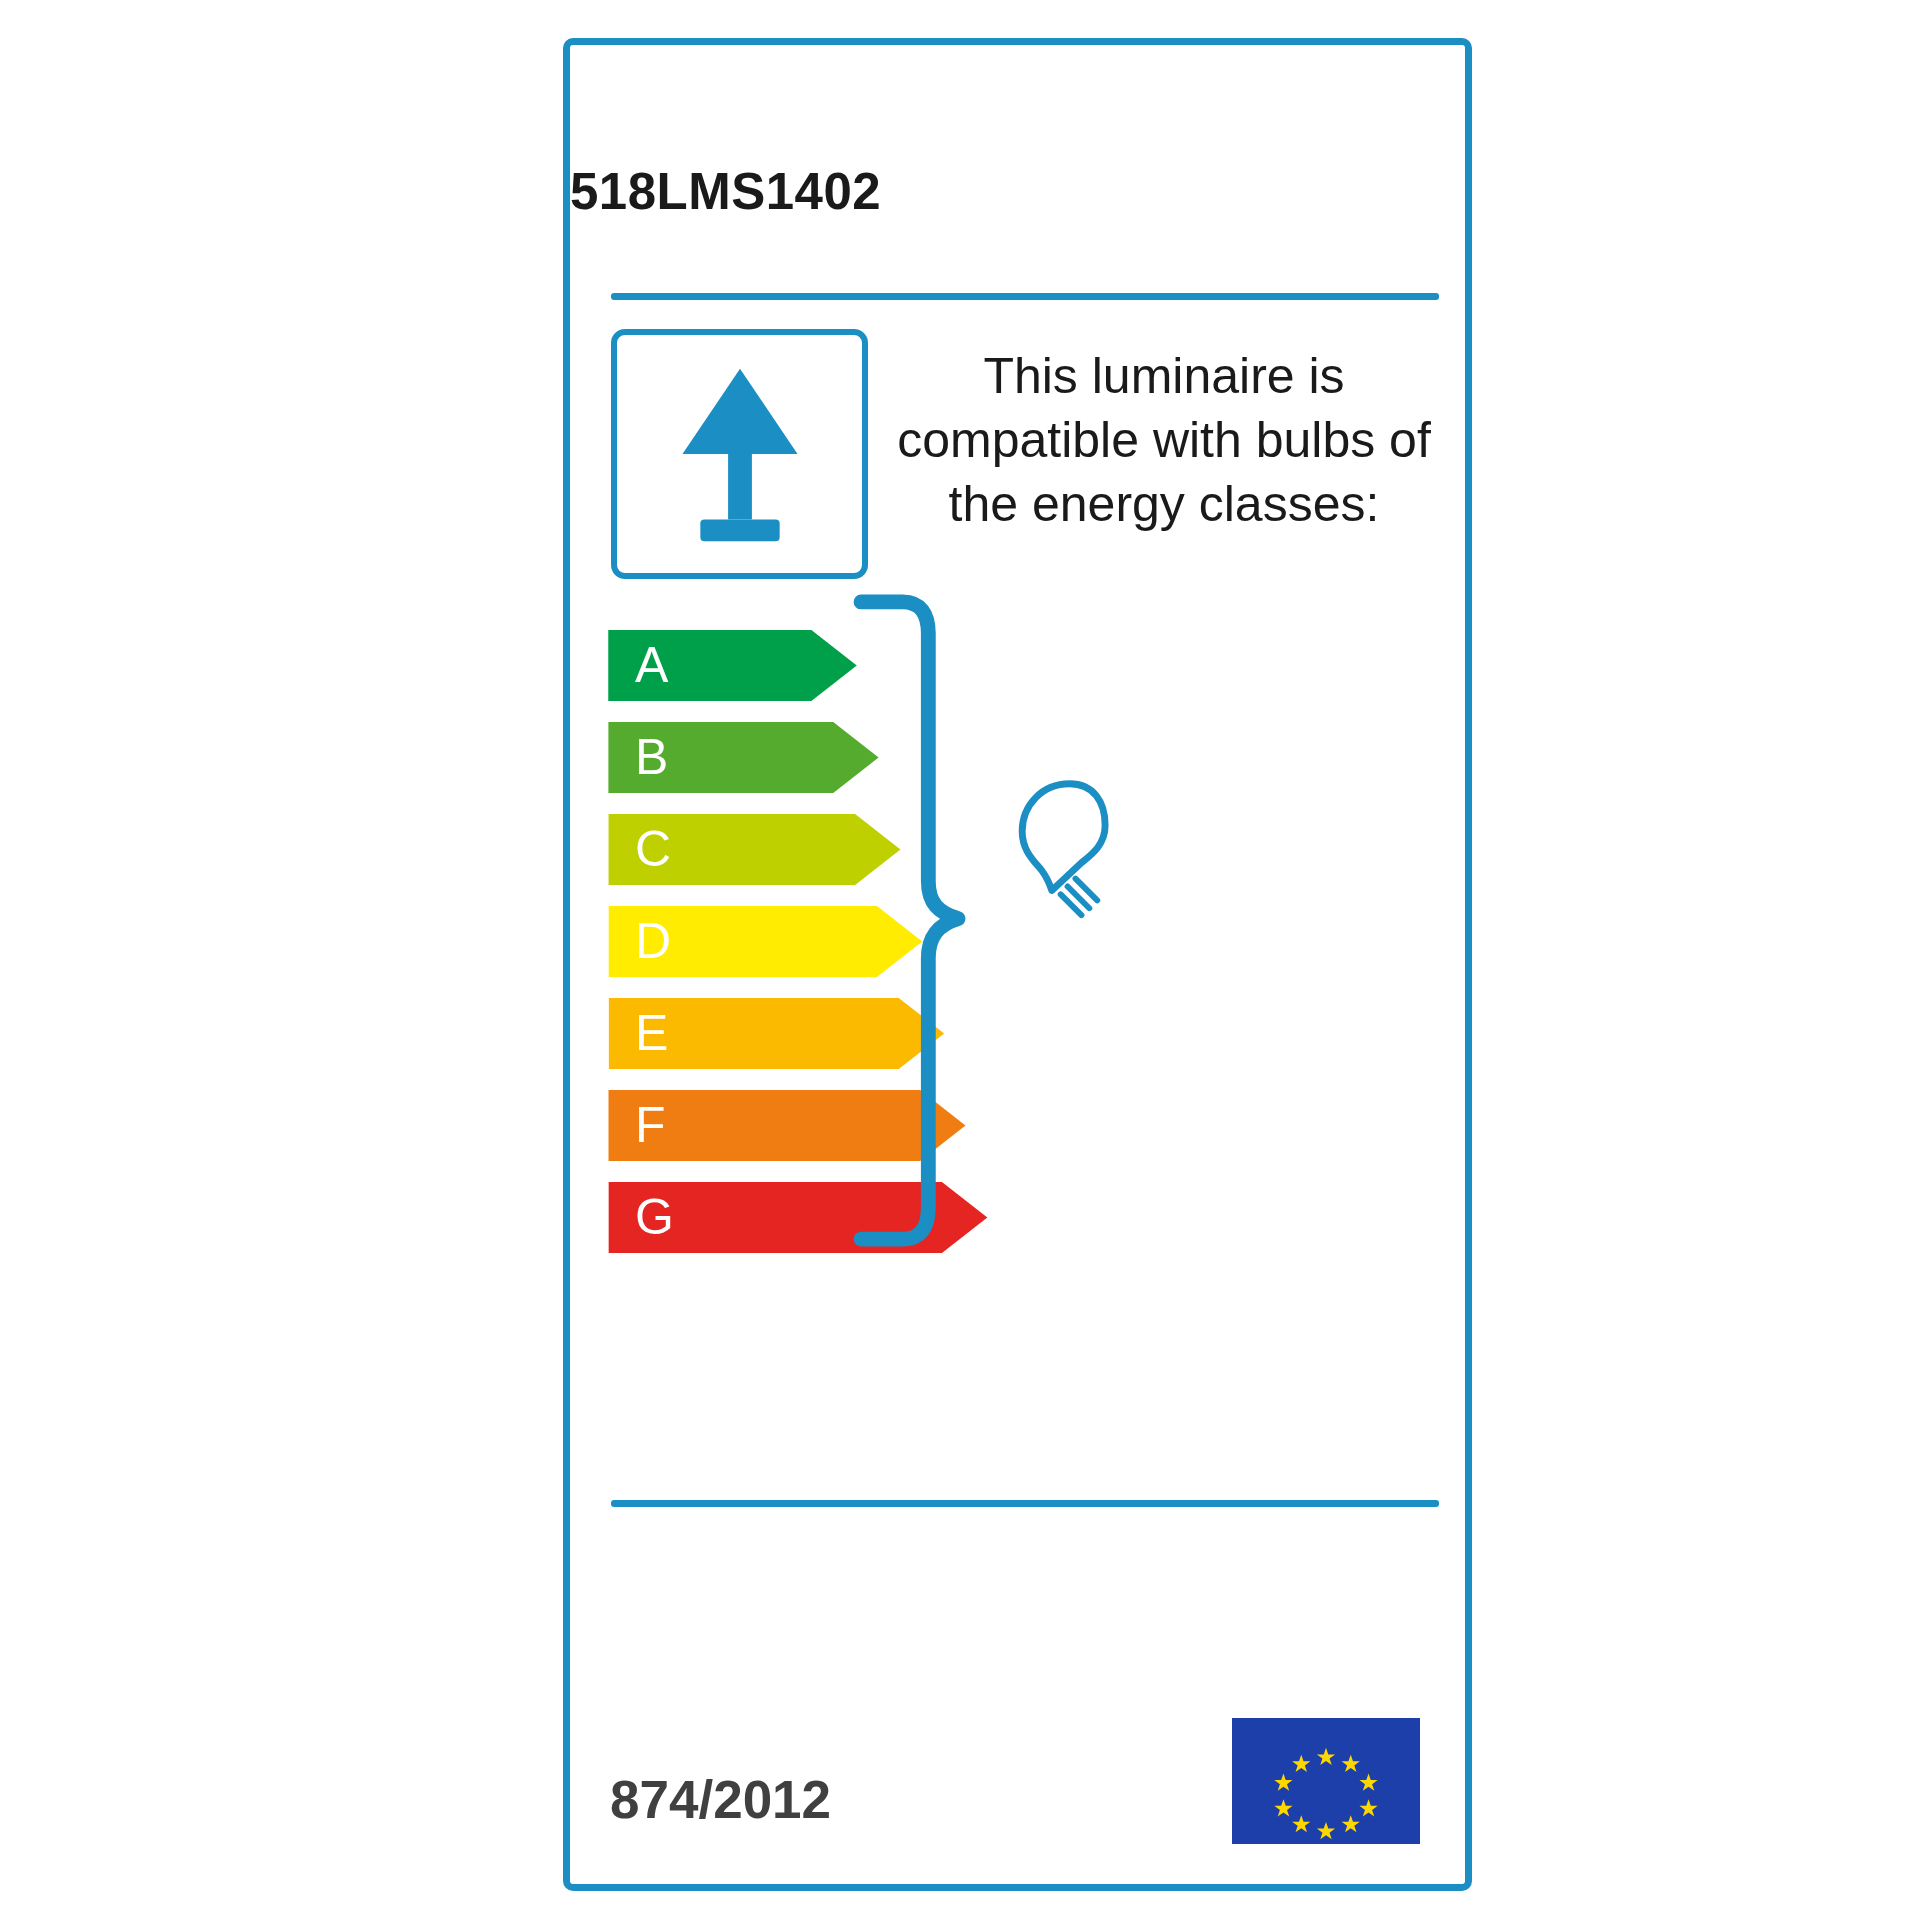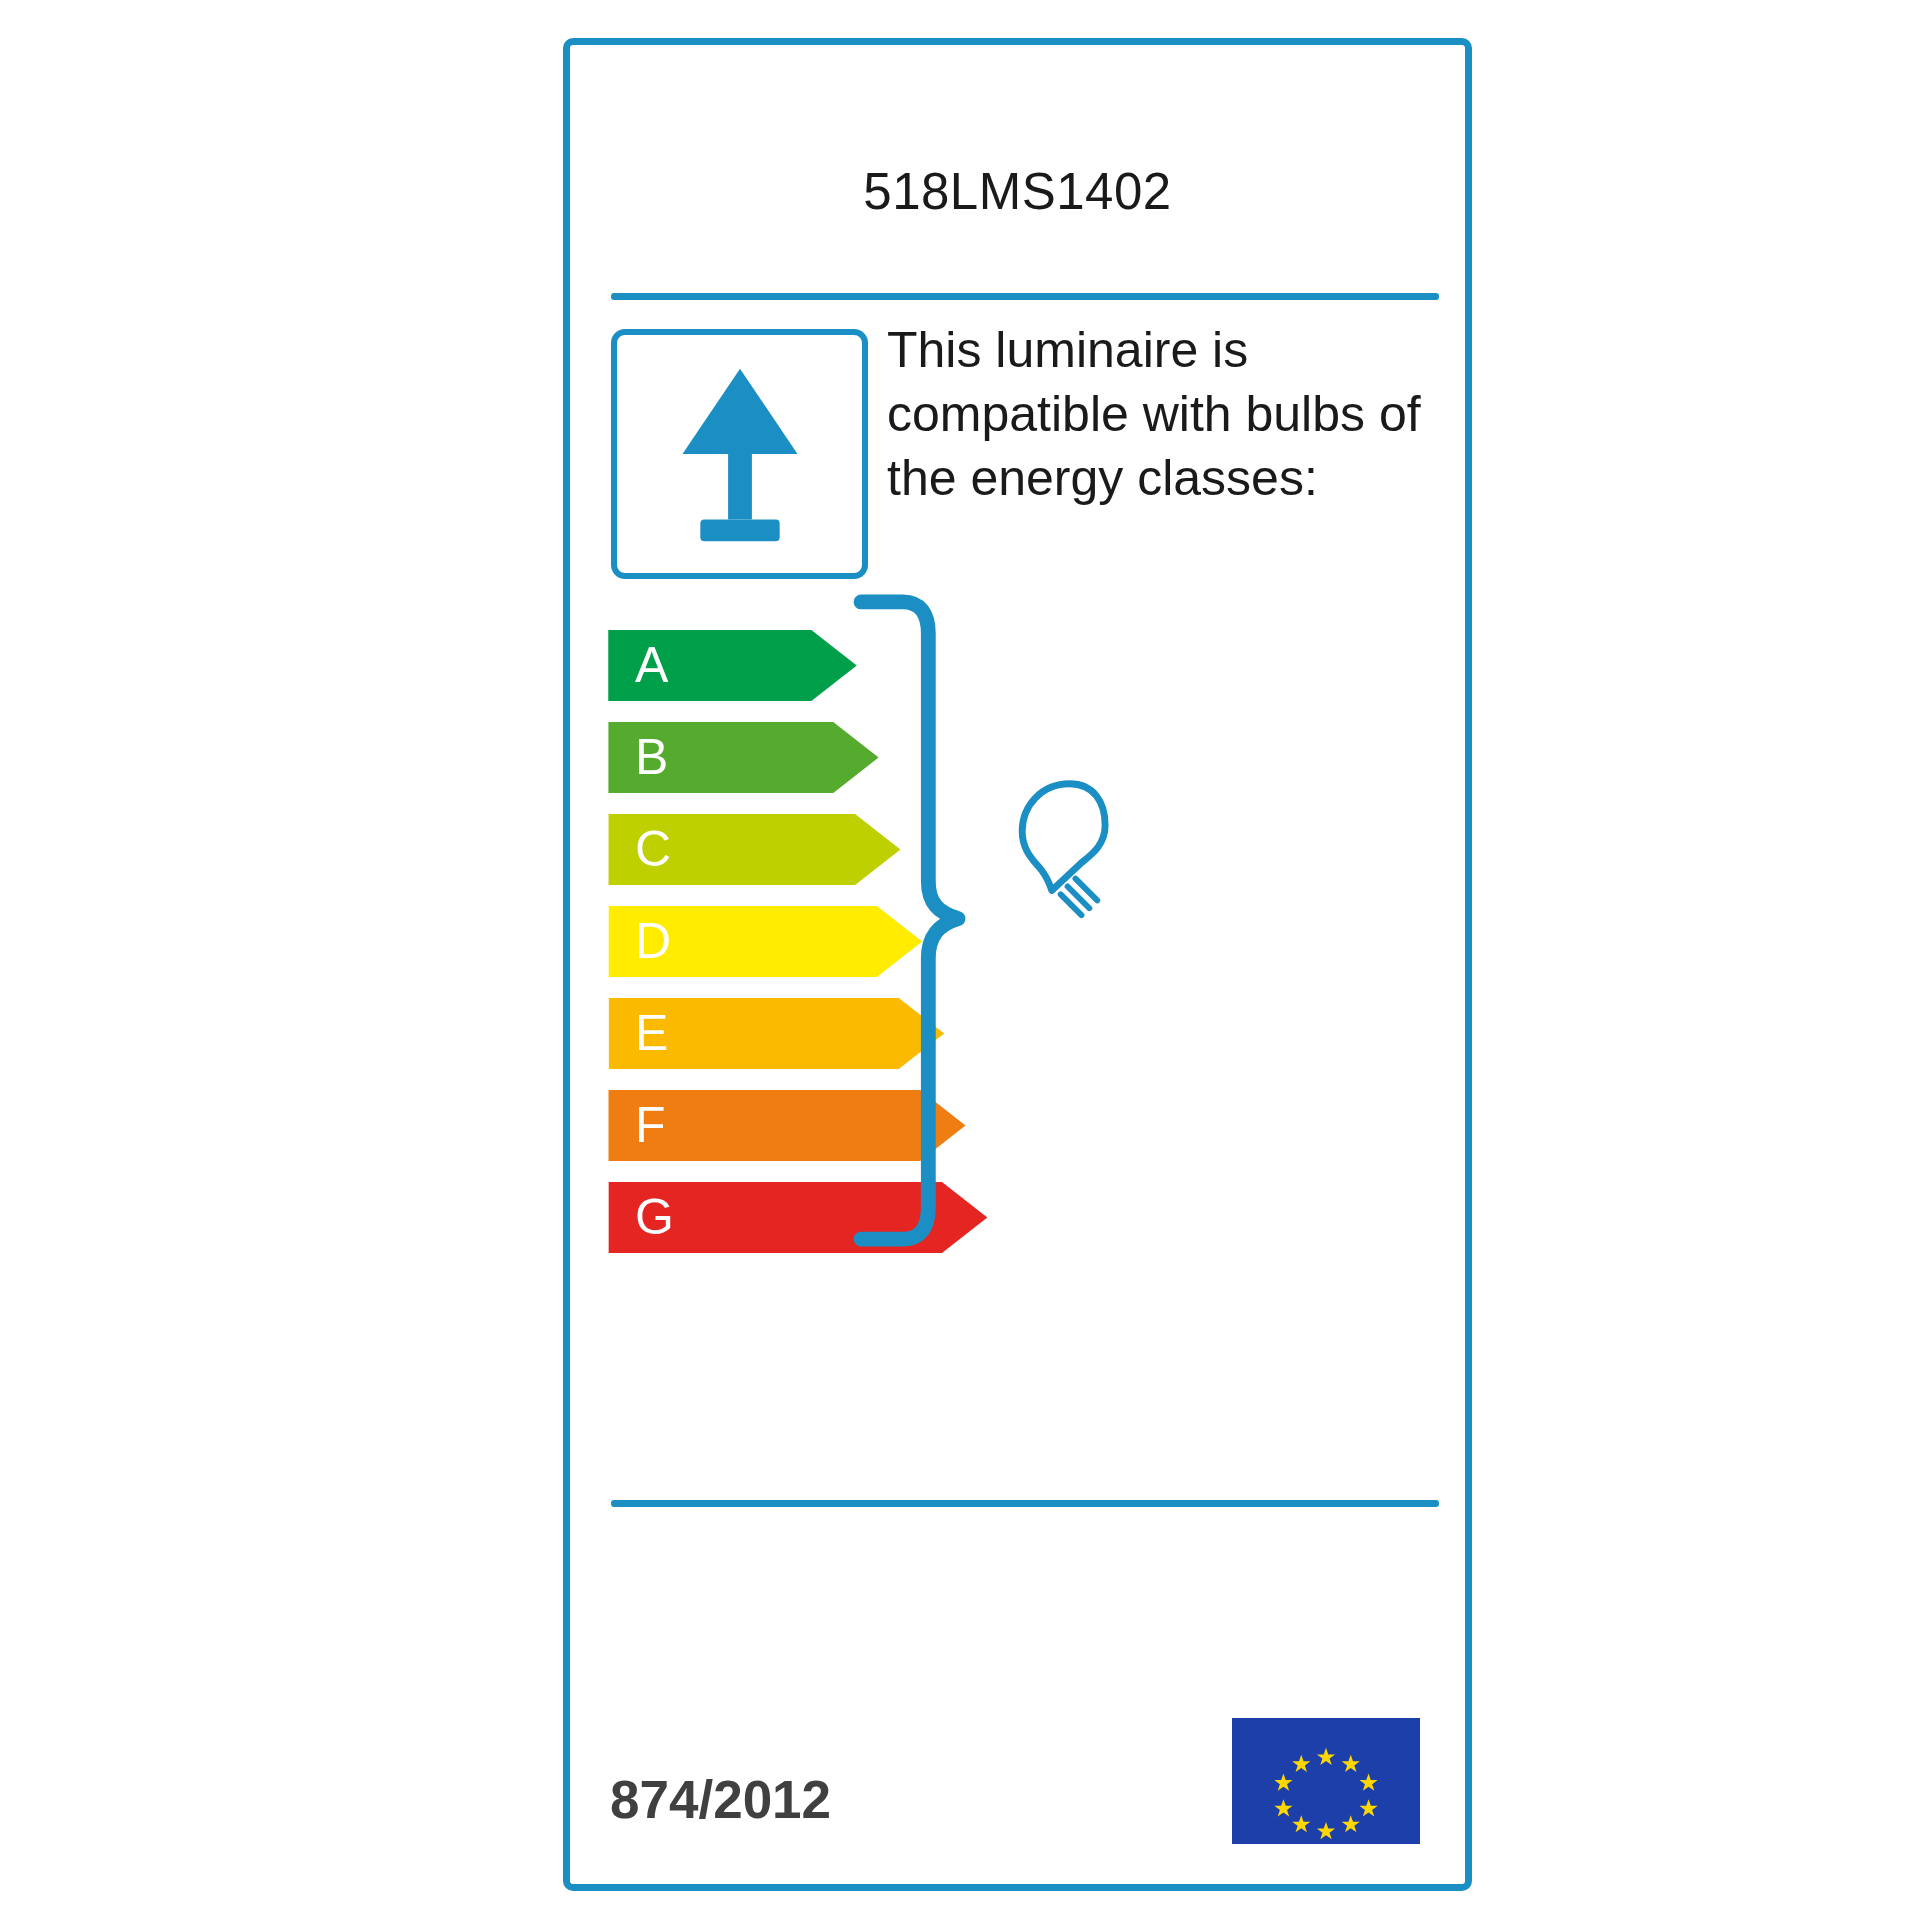--- a/index.html
+++ b/index.html
@@ -25,24 +25,25 @@
     border-radius: 10px;
     box-sizing: border-box;
     background: #ffffff;
   }
 
   #model-code {
     position: absolute;
     left: 0;
     top: 117px;
     width: 100%;
-    text-align: center;
+    text-align: left;
     font-size: 51px;
     color: #1a1a1a;
     letter-spacing: 0.5px;
+    font-weight: bold;
   }
 
   .rule {
     position: absolute;
     left: 41px;
     width: 828px;
     height: 7px;
     background: #1b8fc4;
     border-radius: 3px;
   }
@@ -57,25 +58,26 @@
     height: 250px;
     border: 6px solid #1b8fc4;
     border-radius: 14px;
     box-sizing: border-box;
   }
   #lamp-icon-box svg { display: block; }
 
   #compat-text {
     position: absolute;
     left: 317px;
-    top: 273px;
+    top: 299px;
     width: 554px;
     font-size: 50px;
     line-height: 1.28;
     color: #1a1a1a;
+    text-align: center;
   }
 
   #classes {
     position: absolute;
     left: 38px;
     top: 585px;
     width: 327px;
   }
   .class-row {
     position: relative;

